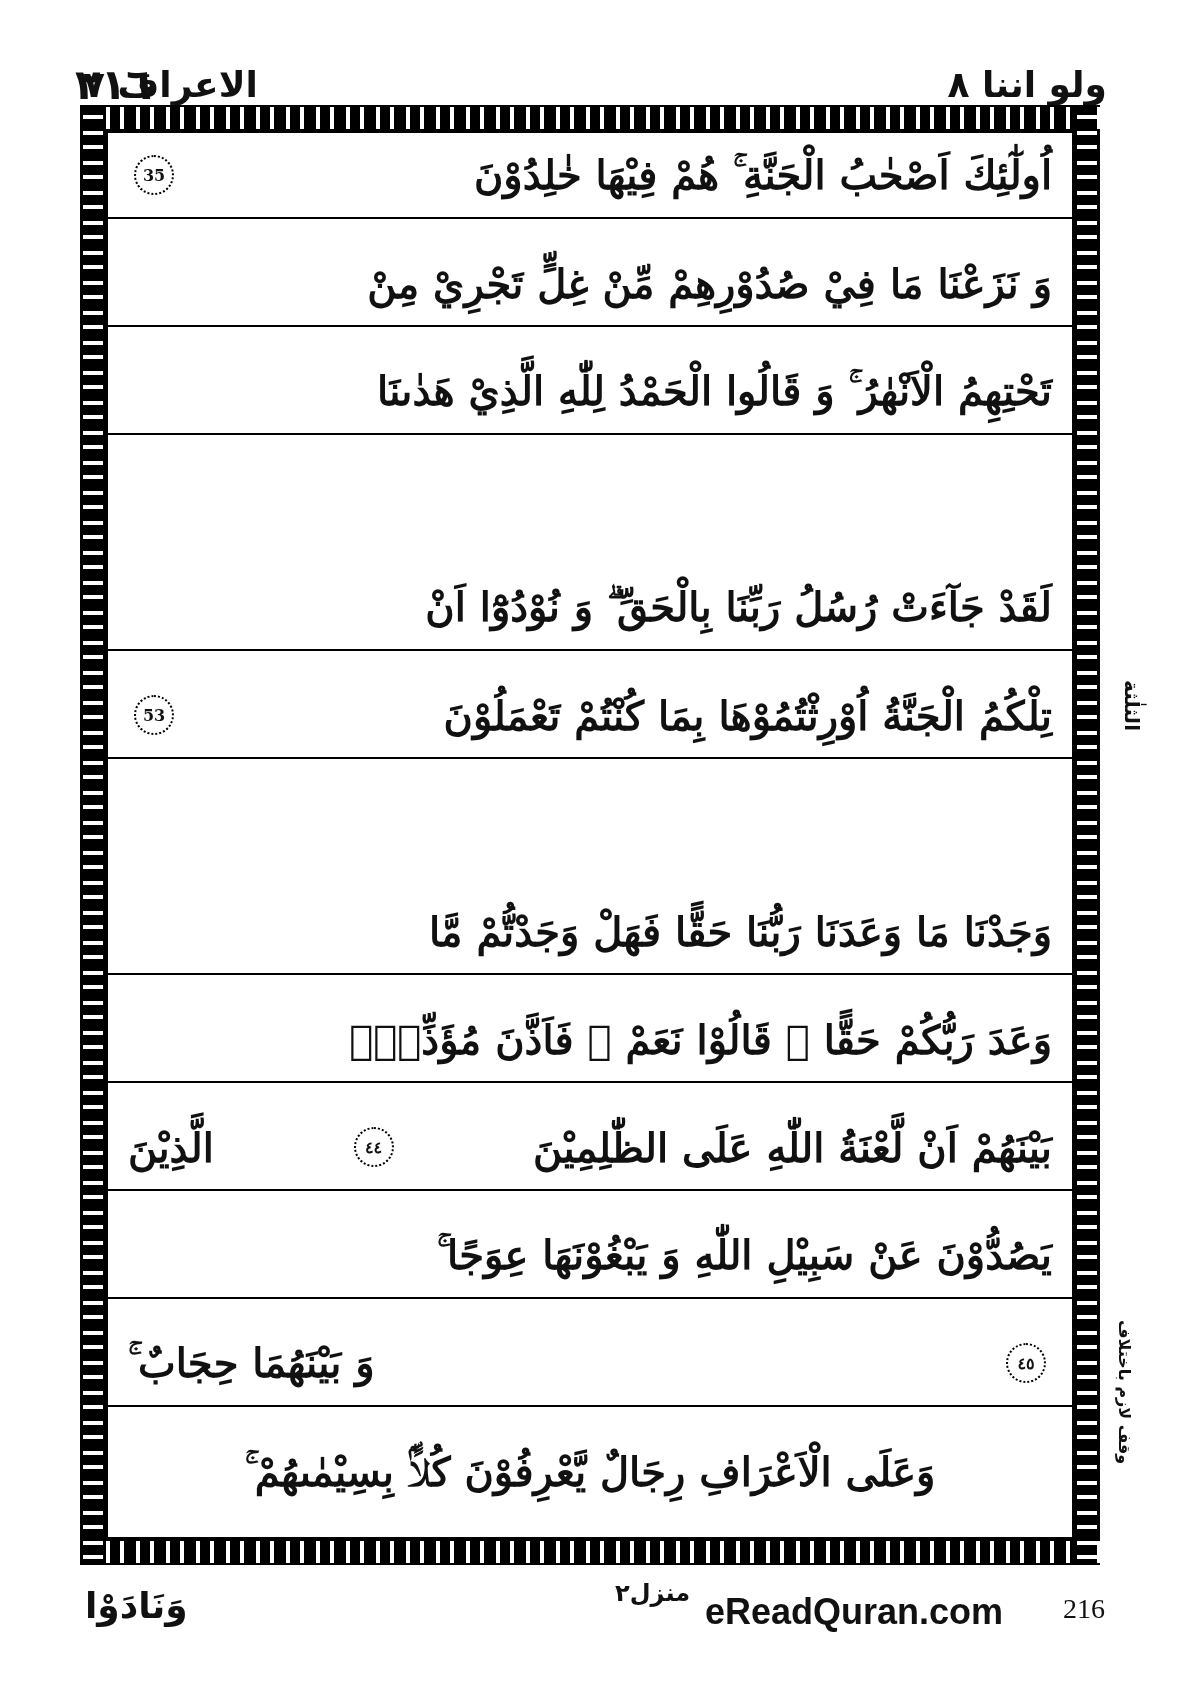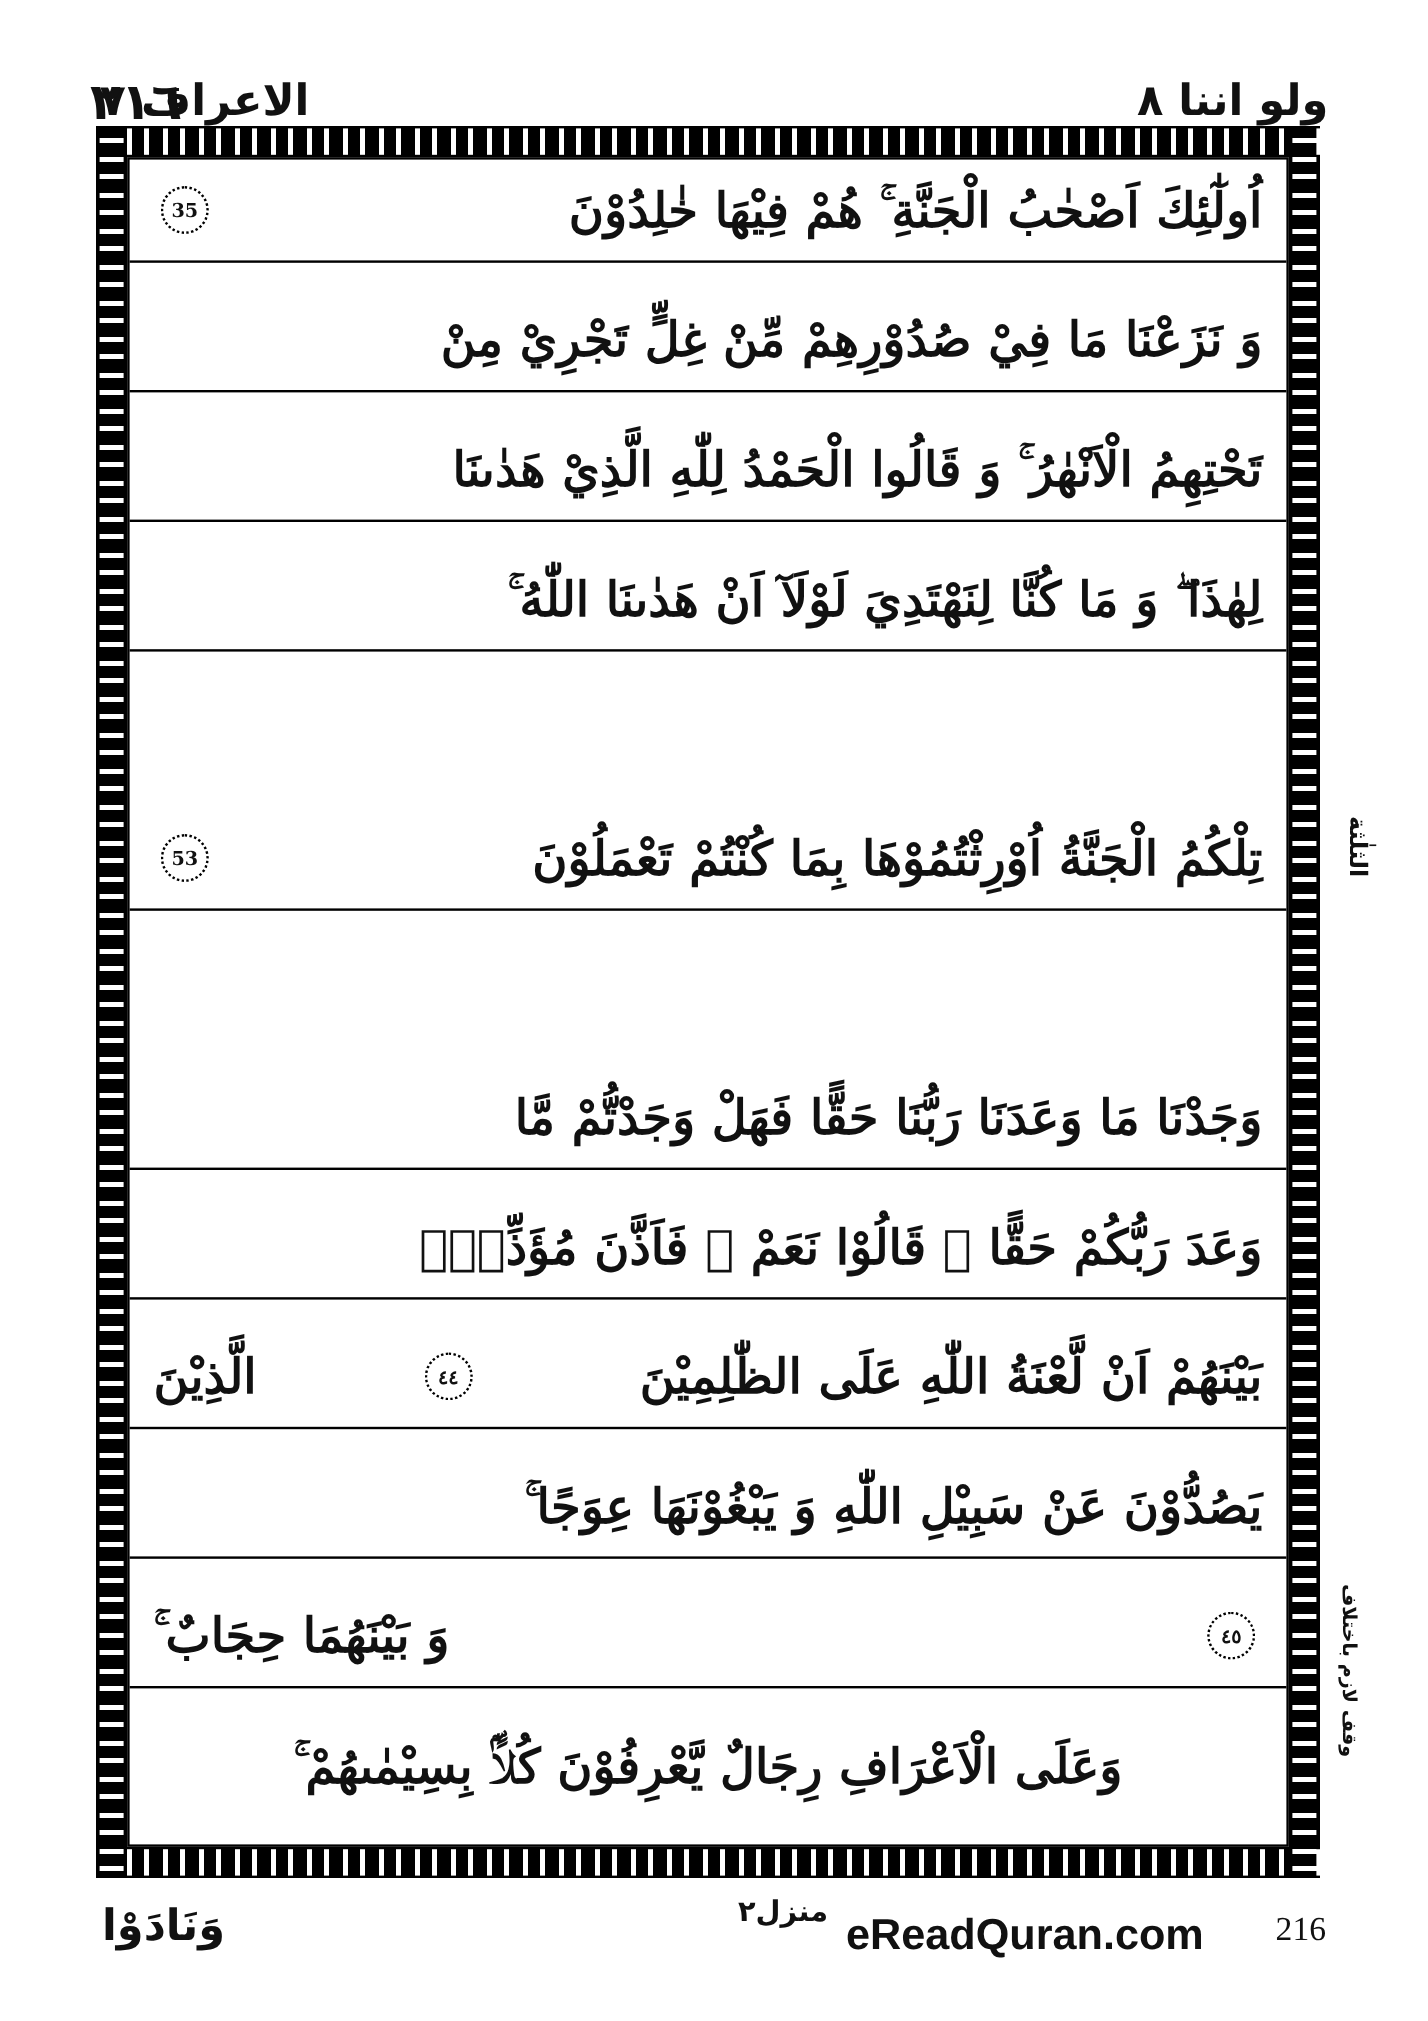--- a/index.html
+++ b/index.html
@@ -42,22 +42,22 @@
     <div class="line" style="top:0">
         <span>اُولٰٓئِكَ اَصْحٰبُ الْجَنَّةِ ۚ هُمْ فِيْهَا خٰلِدُوْنَ</span>
         <span class="ayah-mark">35</span>
       </div>
     <div class="line" style="top:108px">
         <span>وَ نَزَعْنَا مَا فِيْ صُدُوْرِهِمْ مِّنْ غِلٍّ تَجْرِيْ مِنْ</span>
       </div>
     <div class="line" style="top:216px">
         <span>تَحْتِهِمُ الْاَنْهٰرُ ۚ وَ قَالُوا الْحَمْدُ لِلّٰهِ الَّذِيْ هَدٰىنَا</span>
       </div>
-    <div class="line" style="top:324px">
-        <span>لِهٰذَا ۖ وَ مَا كُنَّا لِنَهْتَدِيَ لَوْلَآ اَنْ هَدٰىنَا اللّٰهُ ۚ</span>
+    <div class="line" style="top:432px">
+        <span>لَقَدْ جَآءَتْ رُسُلُ رَبِّنَا بِالْحَقِّ ۗ وَ نُوْدُوْٓا اَنْ</span>
       </div>
     <div class="line" style="top:540px">
         <span>تِلْكُمُ الْجَنَّةُ اُوْرِثْتُمُوْهَا بِمَا كُنْتُمْ تَعْمَلُوْنَ</span>
         <span class="ayah-mark">53</span>
       </div>
     <div class="line" style="top:756px">
         <span>وَجَدْنَا مَا وَعَدَنَا رَبُّنَا حَقًّا فَهَلْ وَجَدْتُّمْ مَّا</span>
       </div>
     <div class="line" style="top:864px">
         <span>وَعَدَ رَبُّكُمْ حَقًّا ۗ قَالُوْا نَعَمْ ۚ فَاَذَّنَ مُؤَذِّنٌۢ</span>

